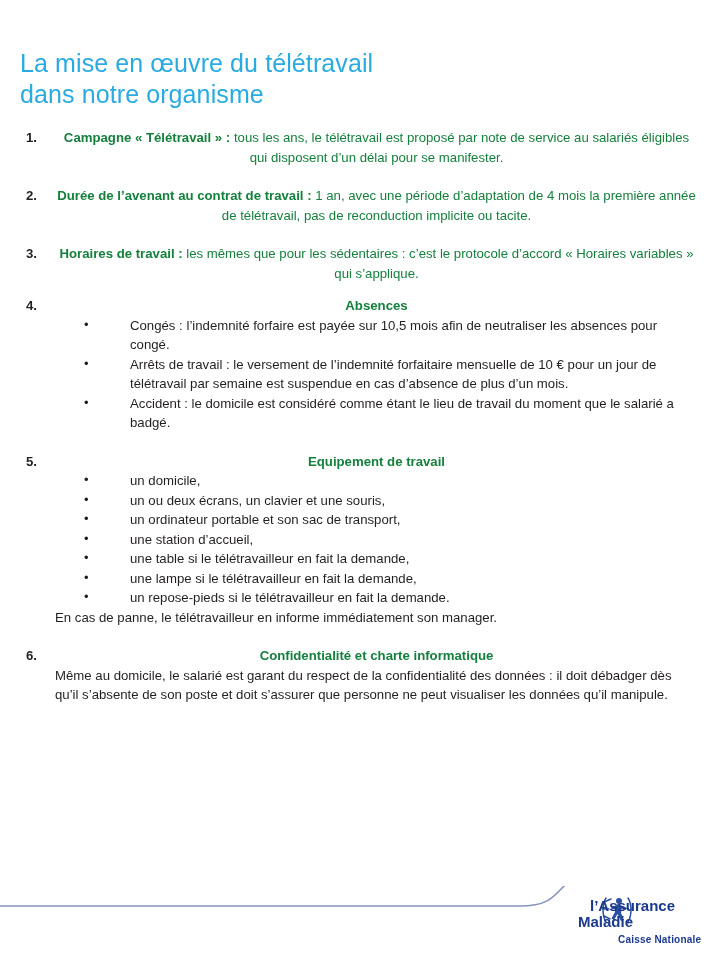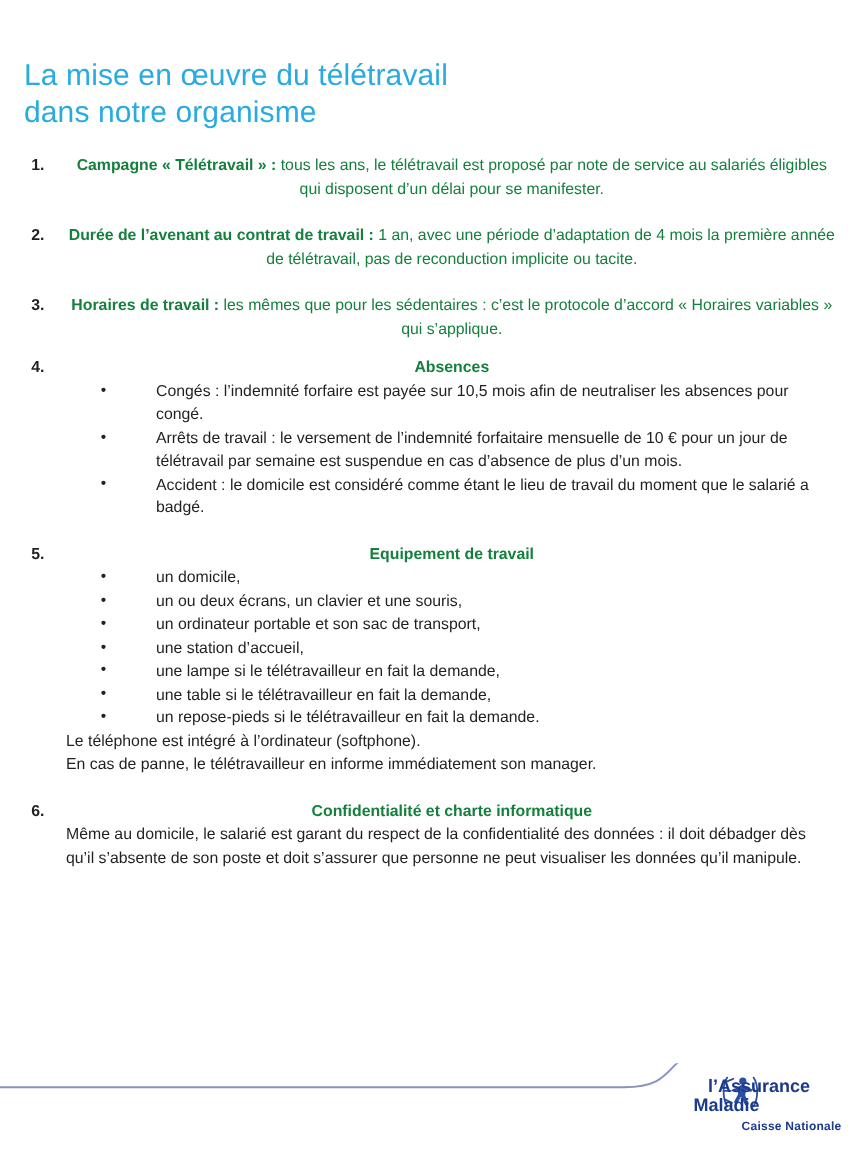--- a/index.html
+++ b/index.html
@@ -204,26 +204,25 @@
   <div class="num-item">
     <span class="marker">5.</span>
     <div class="para"><b>Equipement de travail</b></div>
   </div>
 
   <ul class="bullets">
     <li class="bullet">un domicile,</li>
     <li class="bullet">un ou deux écrans, un clavier et une souris,</li>
     <li class="bullet">un ordinateur portable et son sac de transport,</li>
     <li class="bullet">une station d’accueil,</li>
+    <li class="bullet">une table si le télétravailleur en fait la demande,</li>
     <li class="bullet">une lampe si le télétravailleur en fait la demande,</li>
-    <li class="bullet">une table si le télétravailleur en fait la demande,</li>
     <li class="bullet">un repose-pieds si le télétravailleur en fait la demande.</li>
   </ul>
 
-  <div class="plain-line">Le téléphone est intégré à l’ordinateur (softphone).</div>
   <div class="plain-line">En cas de panne, le télétravailleur en informe immédiatement son manager.</div>
 
   <div class="gap-lg"></div>
 
   <div class="num-item">
     <span class="marker">6.</span>
     <div class="para"><b>Confidentialité et charte informatique</b></div>
   </div>
   <div class="plain-line">Même au domicile, le salarié est garant du respect de la confidentialité des données : il doit débadger dès qu’il s’absente de son poste et doit s’assurer que personne ne peut visualiser les données qu’il manipule.</div>
 

